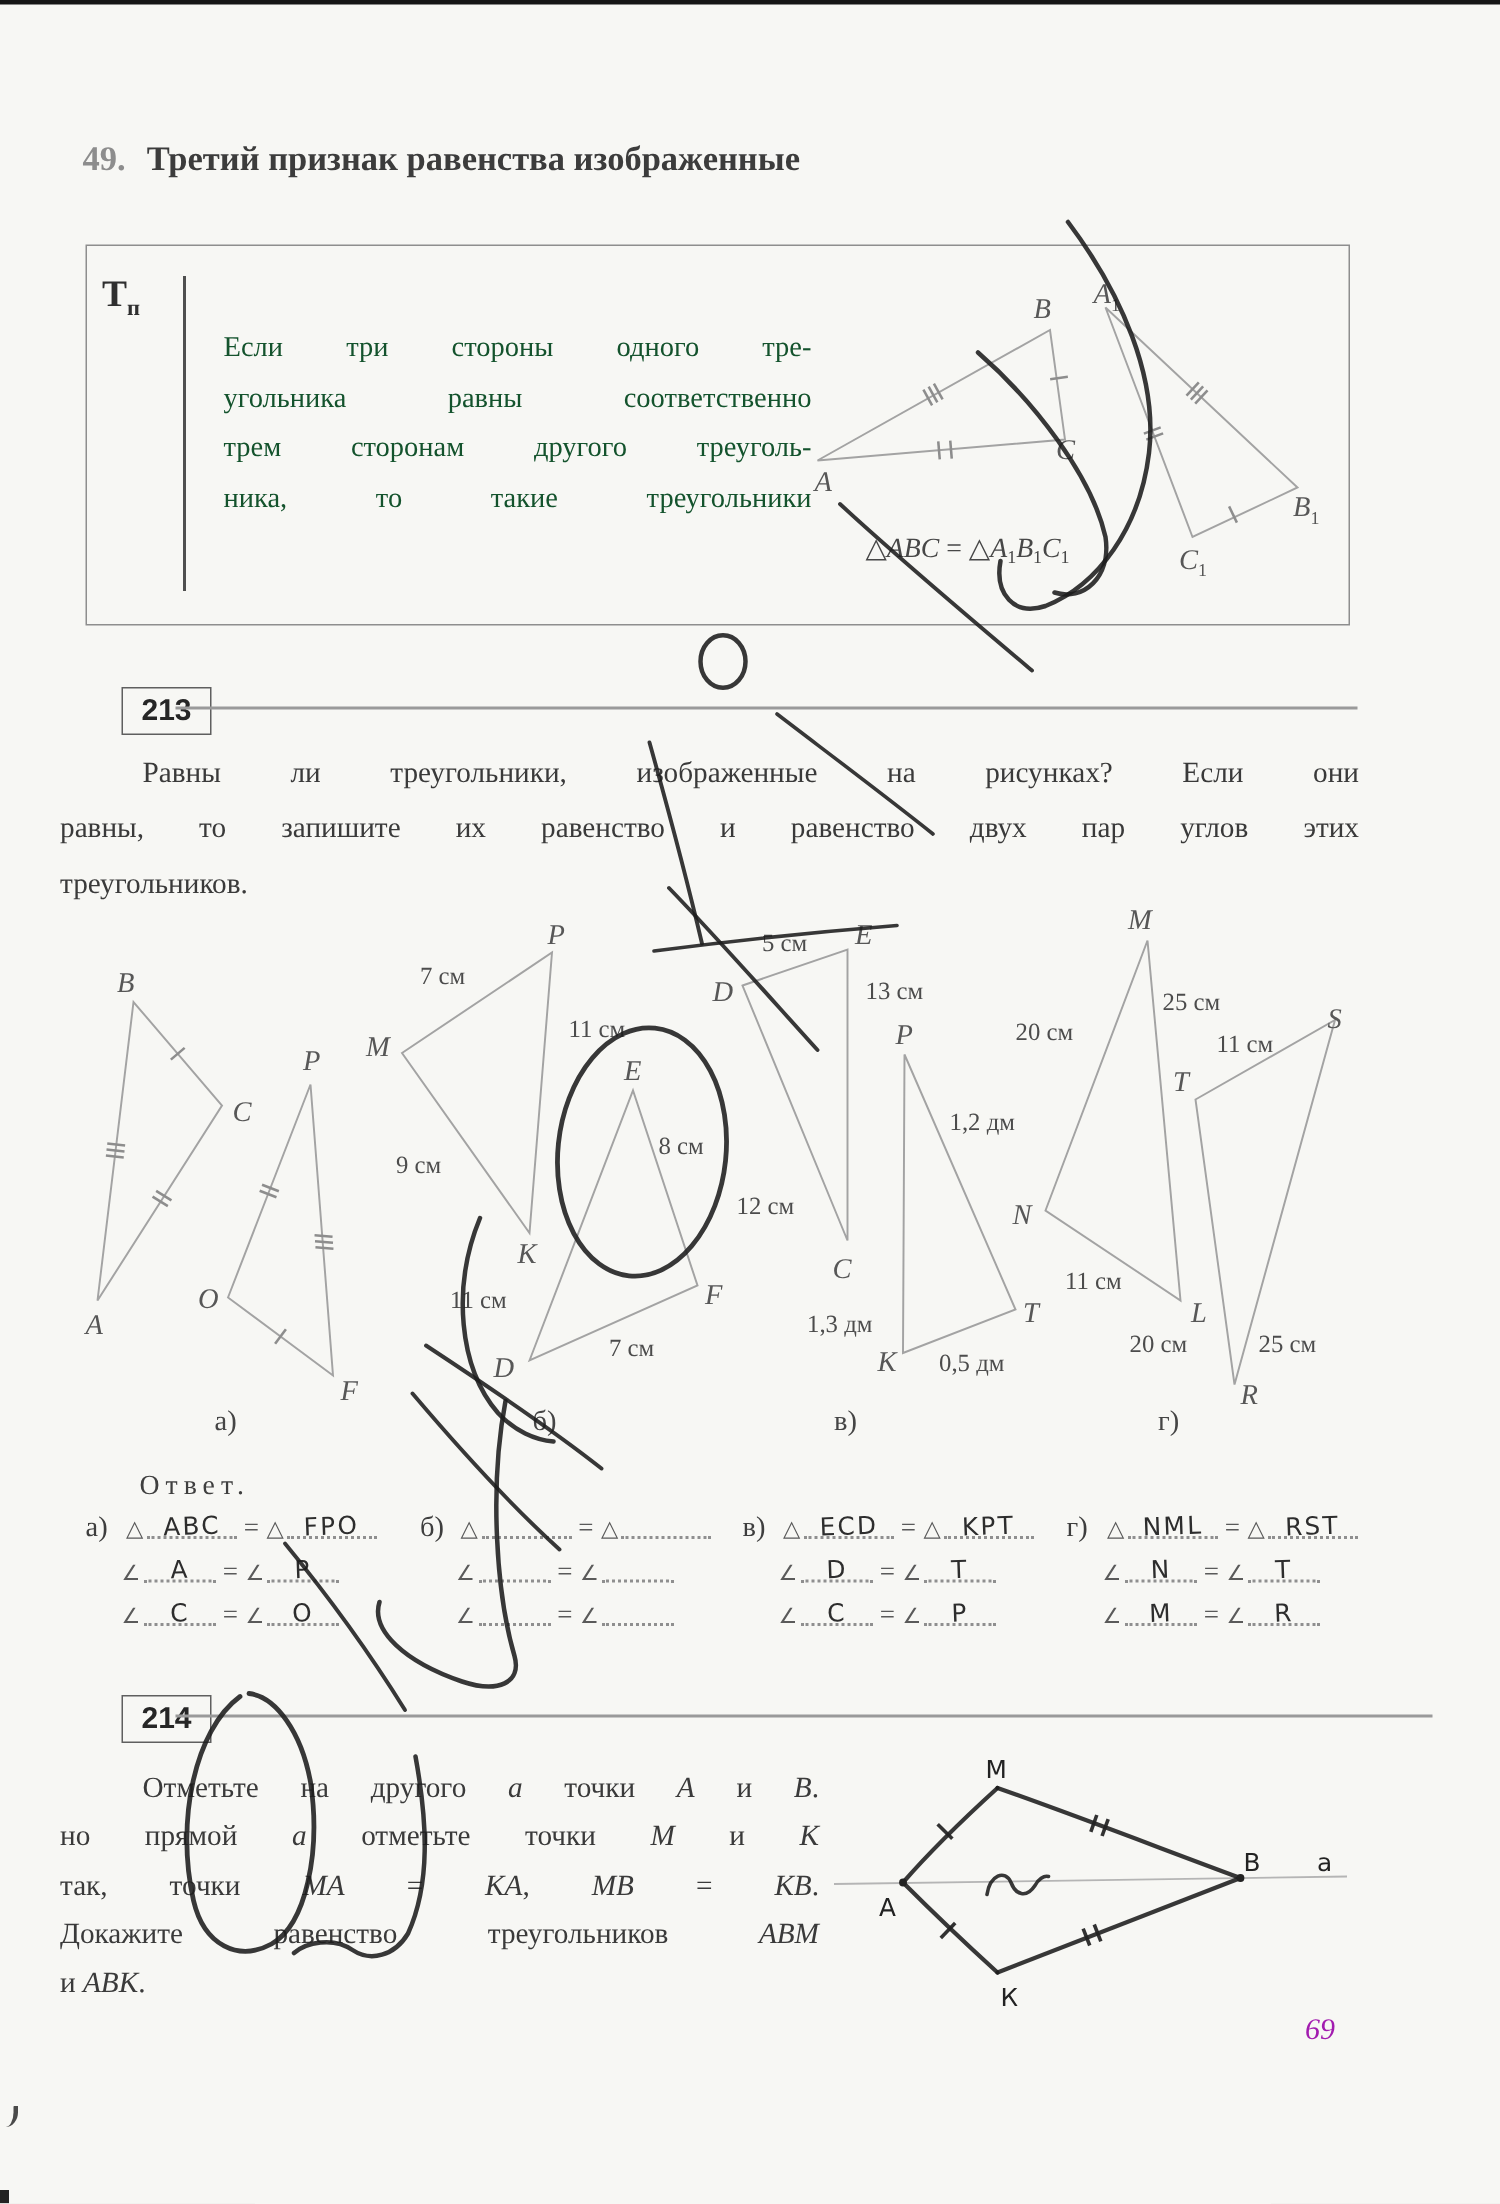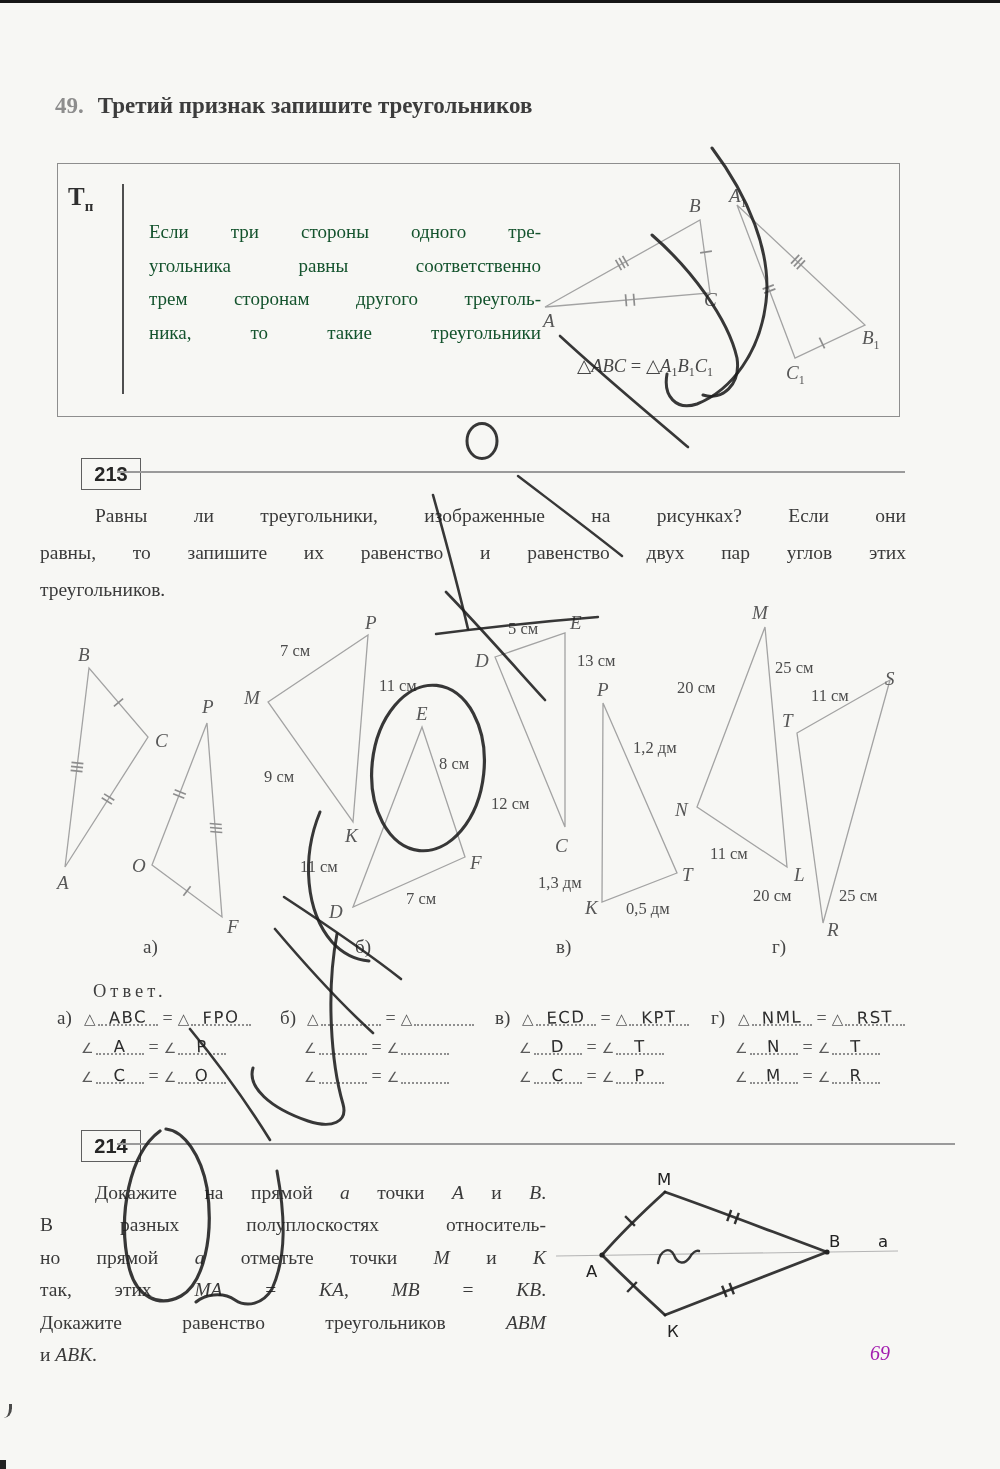--- a/index.html
+++ b/index.html
@@ -68,21 +68,21 @@
 </head>
 <body>
 
 <div id="page">
 
   <div class="abs" id="topedge"></div>
   <div class="abs" id="botmark1"></div>
   <div class="abs" id="botmark2"></div>
 
   <div class="abs" id="title">
-    <span class="num">49.</span><span>Третий признак запишите треугольников</span>
+    <span class="num">49.</span><span>Третий признак равенства изображенные</span>
   </div>
 
   <div class="abs" id="thbox"></div>
   <div class="abs" id="tbadge">
     <span>Т</span><span class="sub">п</span>
   </div>
   <div class="abs" id="tdivider"></div>
   <div class="abs para" id="ttext">
       <div>Если три стороны одного тре-</div>
       <div>угольника равны соответственно</div>
@@ -125,24 +125,23 @@
     <div class="ansrow"><span class="pfx">г)</span><span class="tri">△</span><span class="slot w1"><span class="hand">NML</span></span><span class="eq">=</span><span class="tri">△</span><span class="slot w1"><span class="hand">RST</span></span></div>
     <div class="ansrow shift"><span class="ang">∠</span><span class="slot w2"><span class="hand">N</span></span><span class="eq">=</span><span class="ang">∠</span><span class="slot w2"><span class="hand">T</span></span></div>
     <div class="ansrow shift"><span class="ang">∠</span><span class="slot w2"><span class="hand">M</span></span><span class="eq">=</span><span class="ang">∠</span><span class="slot w2"><span class="hand">R</span></span></div>
   </div>
 
   <div class="abs exbadge" id="badge214">
       <span>214</span>
     </div>
   <div class="abs" id="rule214"></div>
   <div class="abs para indent1" id="p214">
-      <div><span>Докажите на прямой </span><i>а</i><span> точки </span><i>А</i><span> и </span><i>В</i><span>.</span></div>
-      <div><span>В разных полуплоскостях относитель-</span></div>
+      <div><span>Отметьте на другого </span><i>а</i><span> точки </span><i>А</i><span> и </span><i>В</i><span>.</span></div>
       <div><span>но прямой </span><i>а</i><span> отметьте точки </span><i>М</i><span> и </span><i>К</i></div>
-      <div><span>так, этих </span><i>МА</i><span> = </span><i>КА</i><span>, </span><i>МВ</i><span> = </span><i>КВ</i><span>.</span></div>
+      <div><span>так, точки </span><i>МА</i><span> = </span><i>КА</i><span>, </span><i>МВ</i><span> = </span><i>КВ</i><span>.</span></div>
       <div><span>Докажите равенство треугольников </span><i>АВМ</i></div>
       <div class="lastline"><span>и </span><i>АВК</i><span>.</span></div>
     </div>
 
   <div class="abs" id="pageno">69</div>
 
   <svg id="figsvg" viewBox="0 0 1000 1469">
 
     <g>
       <path class="fig" d="M545,307 L700,220 L710,293 Z"></path>

